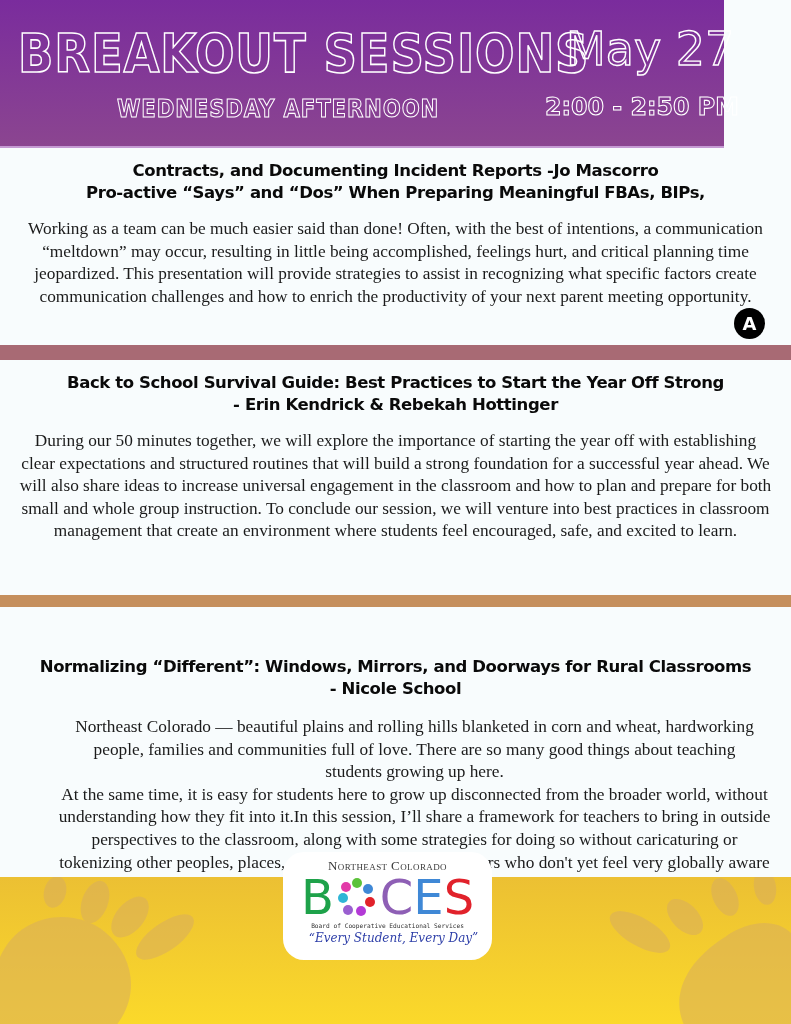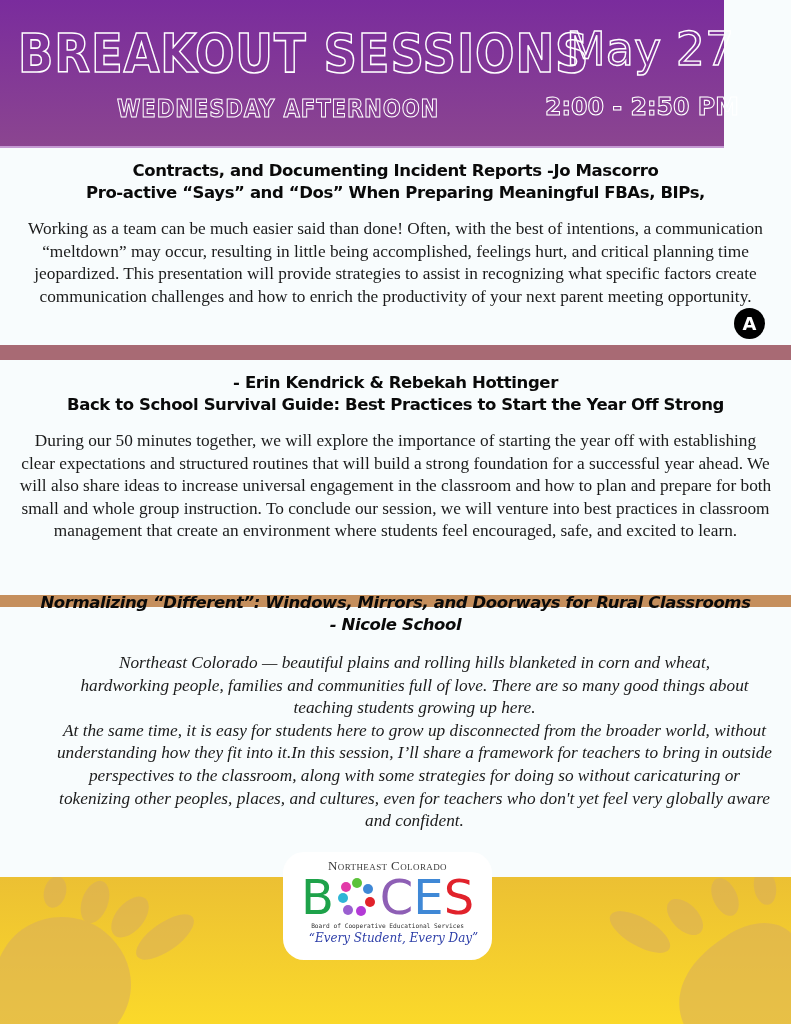--- a/index.html
+++ b/index.html
@@ -31,21 +31,21 @@
       letter-spacing: -0.4px;
       padding: 0 20px;
     }
     .s-body {
       font-family: "Liberation Serif", serif;
       font-size: 17.3px; line-height: 22.6px; color: #1b1b1b;
       margin-top: 14px; padding: 0 16px;
     }
     .sec1 { top: 160px; }
     .sec2 { top: 372px; }
-    .sec3 { top: 592px; font-style: italic; }
+    .sec3 { top: 656px; }
     .sec3 .s-body { margin-top: 16px; margin-left: 38px; }
 
     .band { position: absolute; left: 0; width: 791px; }
     .band-mauve { top: 345px; height: 15px; background: #a86a74; }
     .band-tan { top: 595px; height: 12px; background: #c58f5d; }
 
     .badge {
       position: absolute; left: 734px; top: 308px; width: 31px; height: 31px;
       border-radius: 50%; background: #000; color: #fff;
       font-family: "DejaVu Sans", sans-serif; font-weight: bold; font-size: 18px;
@@ -91,22 +91,22 @@
     <div>Pro-active “Says” and “Dos” When Preparing Meaningful FBAs, BIPs,</div>
   </div>
   <div class="s-body">Working as a team can be much easier said than done! Often, with the best of intentions, a communication “meltdown” may occur, resulting in little being accomplished, feelings hurt, and critical planning time jeopardized. This presentation will provide strategies to assist in recognizing what specific factors create communication challenges and how to enrich the productivity of your next parent meeting opportunity.</div>
 </div>
 <div class="badge">A</div>
 
 <div class="band band-mauve"></div>
 
 <div class="section sec2">
   <div class="s-title">
+    <div>Back to School Survival Guide: Best Practices to Start the Year Off Strong</div>
     <div>- Erin Kendrick &amp; Rebekah Hottinger</div>
-    <div>Back to School Survival Guide: Best Practices to Start the Year Off Strong</div>
   </div>
   <div class="s-body">During our 50 minutes together, we will explore the importance of starting the year off with establishing clear expectations and structured routines that will build a strong foundation for a successful year ahead. We will also share ideas to increase universal engagement in the classroom and how to plan and prepare for both small and whole group instruction. To conclude our session, we will venture into best practices in classroom management that create an environment where students feel encouraged, safe, and excited to learn.</div>
 </div>
 
 <div class="band band-tan"></div>
 
 <div class="section sec3">
   <div class="s-title">
     <div>Normalizing “Different”: Windows, Mirrors, and Doorways for Rural Classrooms</div>
     <div>- Nicole School</div>

